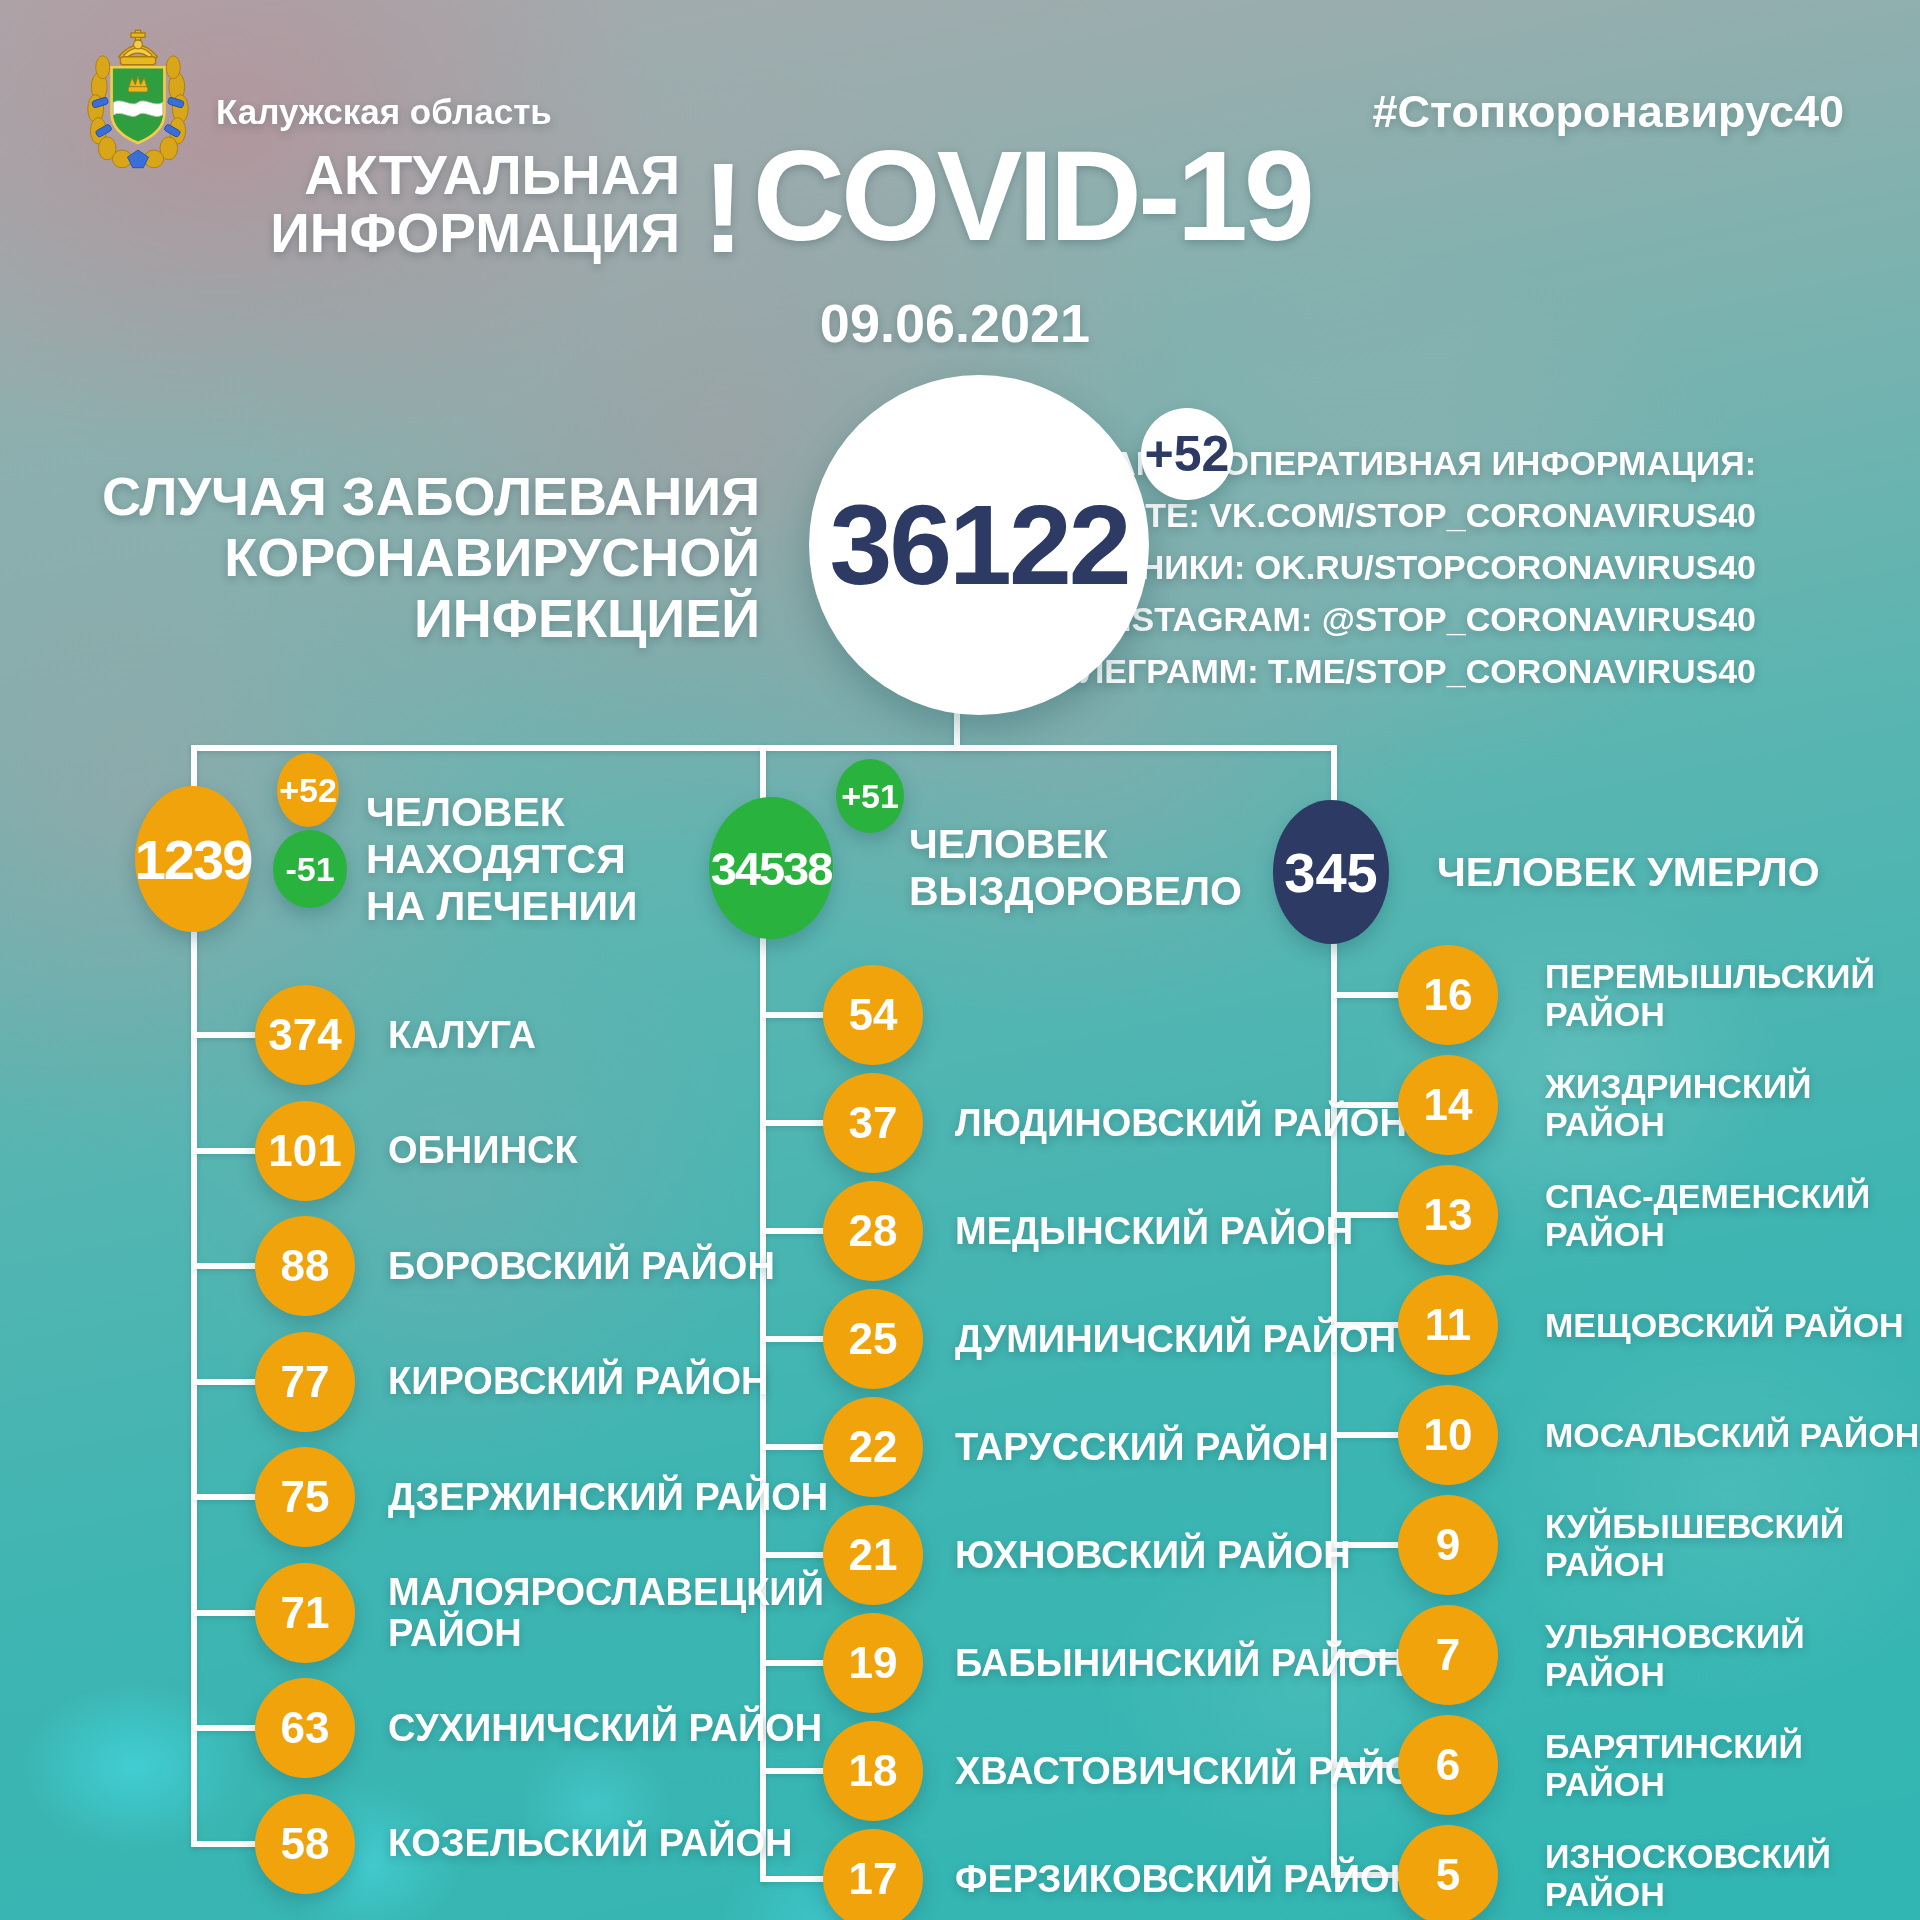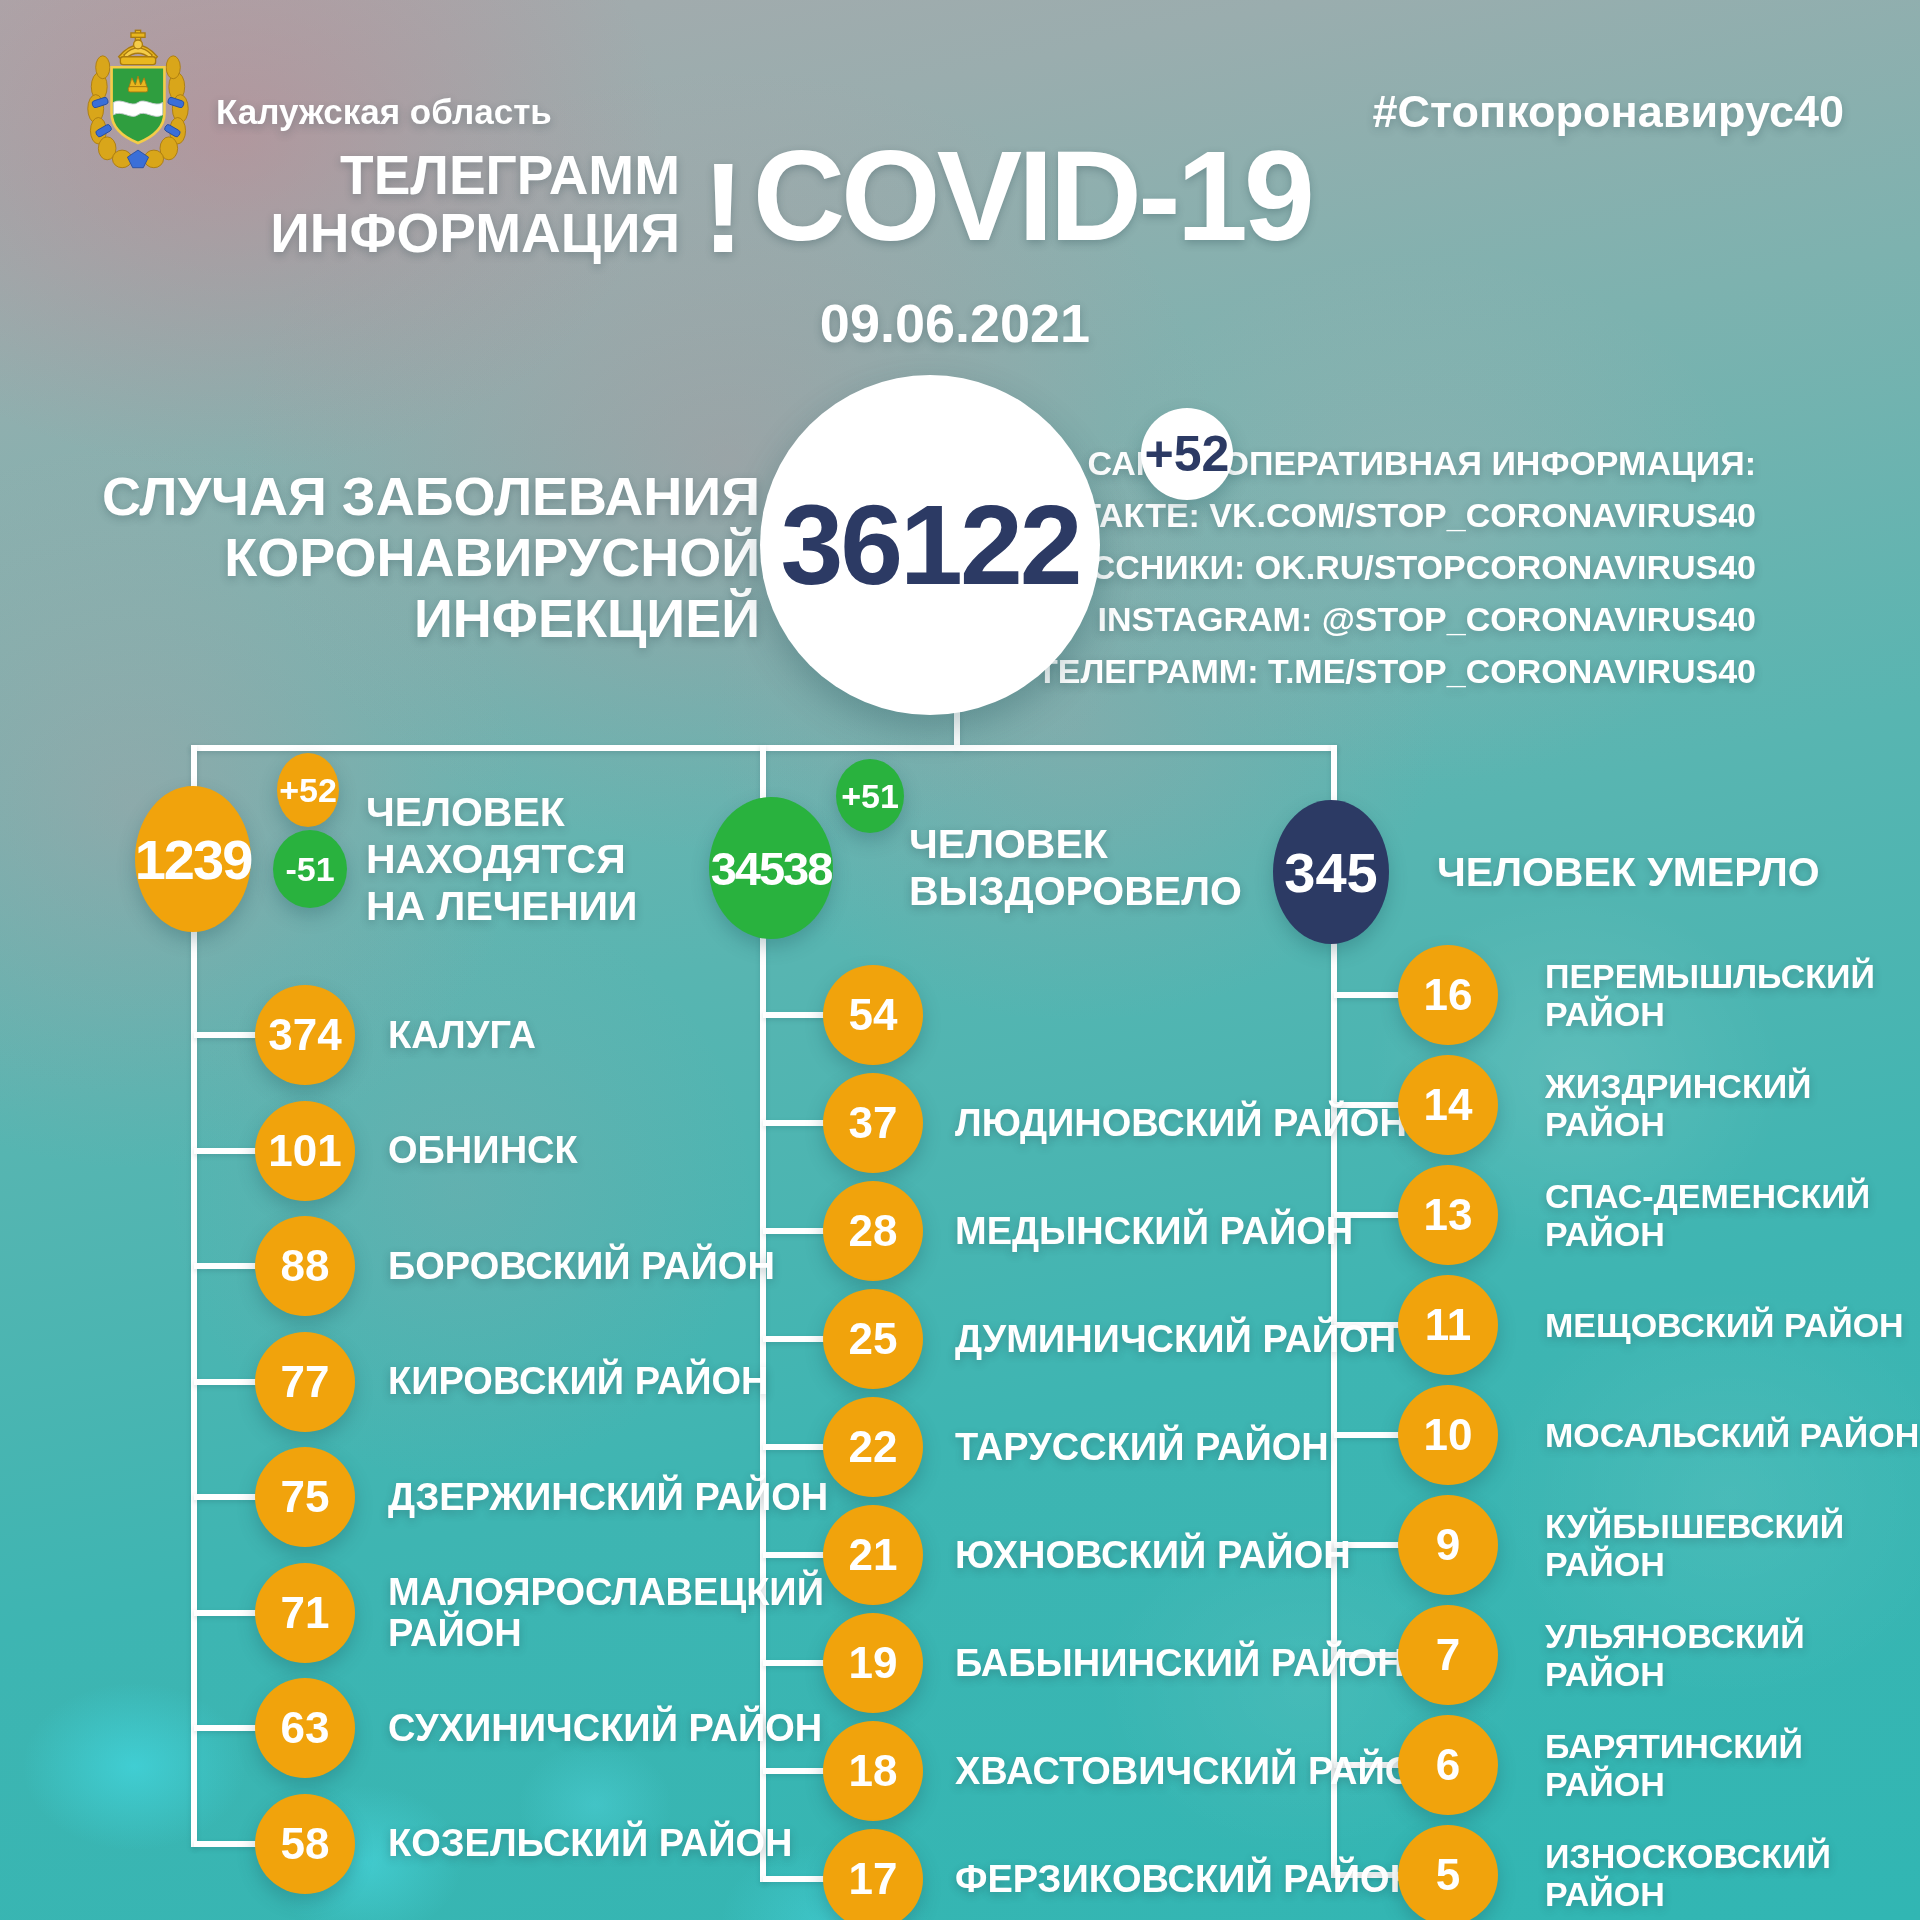--- a/index.html
+++ b/index.html
@@ -46,21 +46,21 @@
   #region-name { left:216px; top:92px; font-size:35px; }
   #hashtag { top:86px; right:76px; font-size:45px; }
 
   #title-block { top:146px; right:1240px; text-align:right; font-size:55px; line-height:58px; }
   #covid-title { left:702px; top:122px; font-size:128px; letter-spacing:-4px; color:#fff; }
   #covid-title .mark { display:inline-block; transform:translateY(12px); margin-right:12px; }
   #date { left:755px; top:292px; width:400px; text-align:center; font-size:54px; }
 
   #cases-label { top:466px; right:1160px; text-align:right; font-size:54px; line-height:61px; }
 
-  #total-circle { left:760px; top:375px; width:340px; height:340px;
+  #total-circle { left:809px; top:375px; width:340px; height:340px;
     background:#fff; box-shadow:0 14px 34px rgba(25,80,85,.30); }
   #total-value { font-size:113px; letter-spacing:-3px; color:var(--navy); }
   #total-badge { left:1141px; top:408px; width:92px; height:92px; font-size:50px; }
 
   #info-block { top:437px; right:164px; text-align:right; font-size:34px; line-height:52px; }
 
   .stat-value { color:#fff; }
   .badge { font-size:34px; }
   .stat-label { position:absolute; font-size:41px; line-height:47px; white-space:pre-line; z-index:2; }
 
@@ -116,21 +116,21 @@
     <rect x="49" y="70" width="22" height="6" rx="2"></rect>
   </g>
 
   <path d="M32 88 C42 82 52 94 60 88 C68 82 78 94 88 88 L88 102 C78 108 68 96 60 102 C52 108 42 96 32 102 Z" fill="#ffffff" stroke="#c8ccd2" stroke-width="1"></path>
 </svg>
 
 <div class="abs tsh" id="region-name">Калужская область</div>
 <div class="abs tsh" id="hashtag">#Стопкоронавирус40</div>
 
 <div class="abs tsh" id="title-block">
-  <div>ТЕЛЕГРАММ</div>
+  <div>АКТУАЛЬНАЯ</div>
   <div>ИНФОРМАЦИЯ</div>
 </div>
 <div class="abs tsh" id="covid-title"><span class="mark">!</span><span>COVID-19</span></div>
 <div class="abs tsh" id="date">09.06.2021</div>
 
 <div class="abs tsh" id="cases-label">
   <div>СЛУЧАЯ ЗАБОЛЕВАНИЯ</div>
   <div>КОРОНАВИРУСНОЙ ИНФЕКЦИЕЙ</div>
 </div>
 

